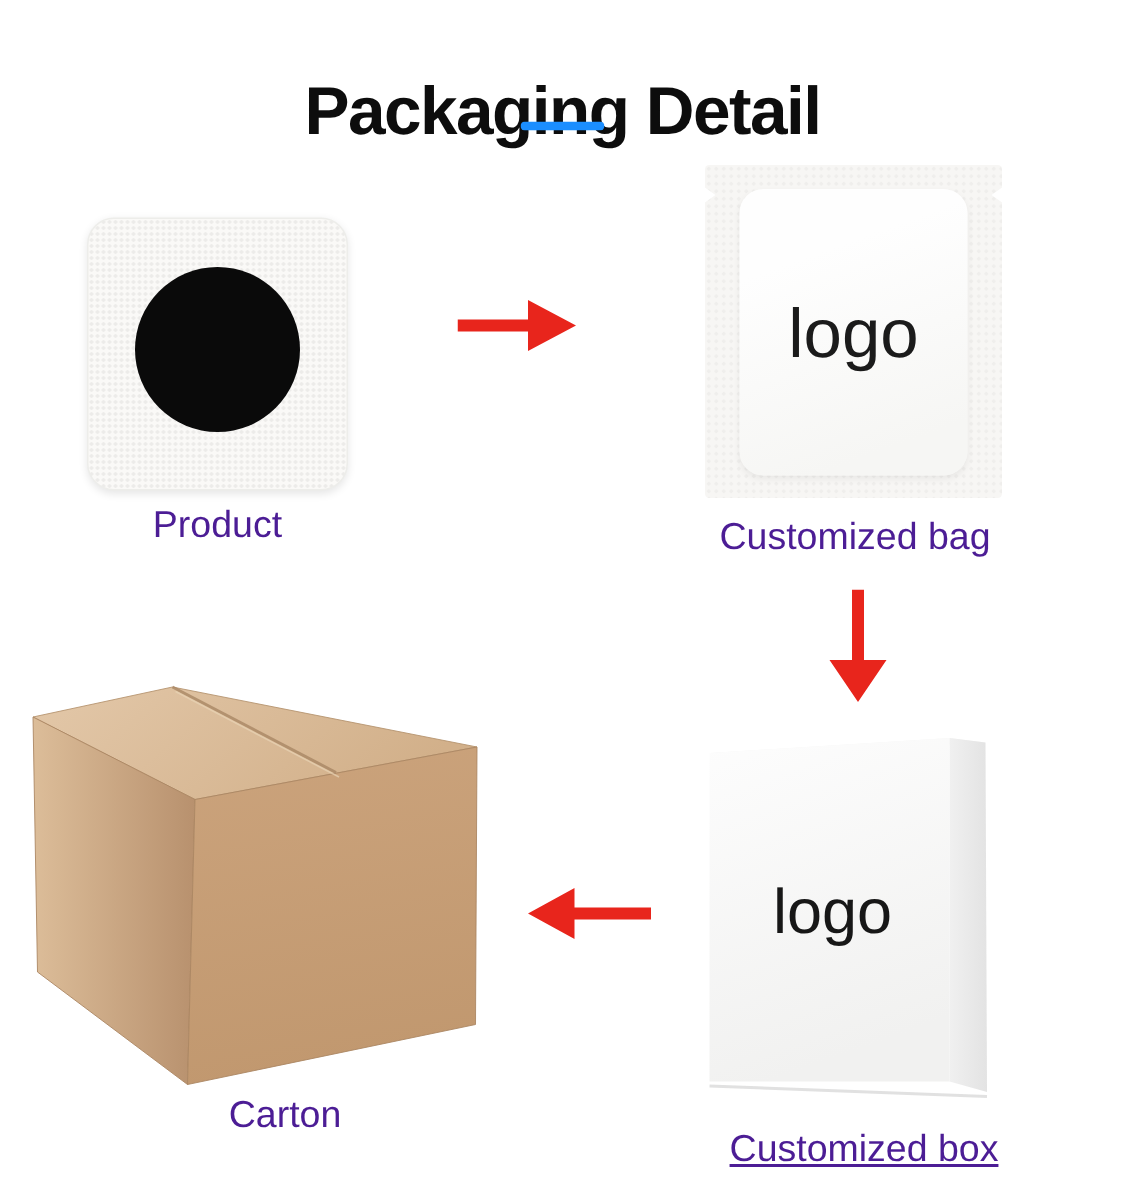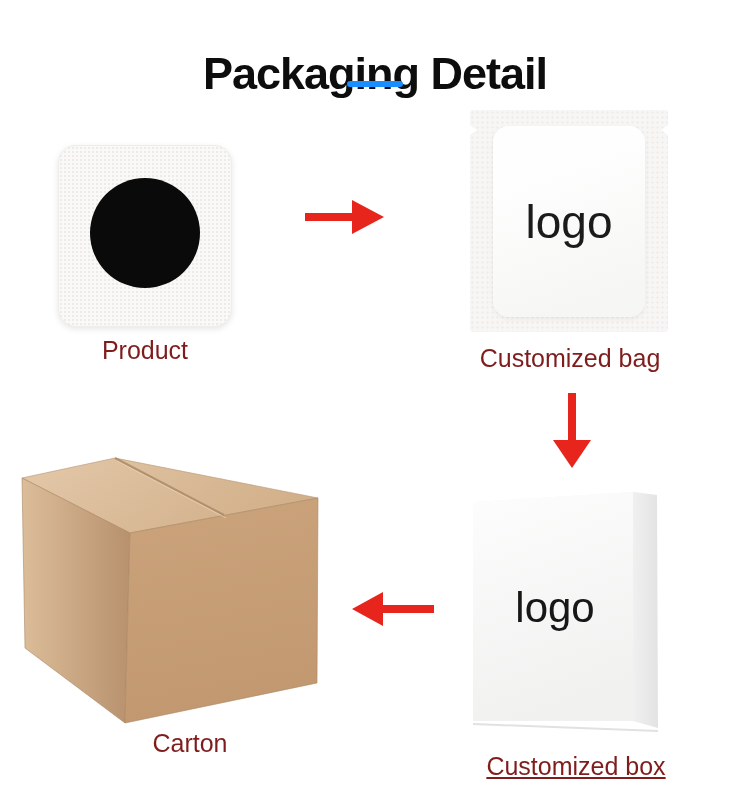--- a/index.html
+++ b/index.html
@@ -39,21 +39,21 @@
   }
   .bag-inner{
     position:absolute;left:23px;right:23px;top:16px;bottom:15px;
     border-radius:16px;
     background:linear-gradient(160deg,#fefefe 25%,#f6f6f4 85%);
     box-shadow:0 2px 5px rgba(0,0,0,0.06);
     display:flex;align-items:center;justify-content:center;
   }
   .bag-logo{font-size:46px;color:#1b1b1b;letter-spacing:0;}
   
-  .caption{position:absolute;font-size:25px;color:#7f1d1d;text-align:center;}
+  .caption{position:absolute;font-size:25px;color:#4c1d95;text-align:center;}
   .cap-product{left:59px;top:336px;width:172px;}
   .cap-bag{left:468px;top:344px;width:204px;}
   .cap-box{left:468px;top:752px;width:216px;text-decoration:underline;}
   .cap-carton{left:98px;top:729px;width:184px;}
   
   .arrow-right{position:absolute;left:305px;top:199px;}
   .arrow-down{position:absolute;left:551px;top:393px;}
   .arrow-left{position:absolute;left:350px;top:591px;}
   .boxsvg{position:absolute;left:470px;top:487px;}
   .cartonsvg{position:absolute;left:20px;top:455px;}

